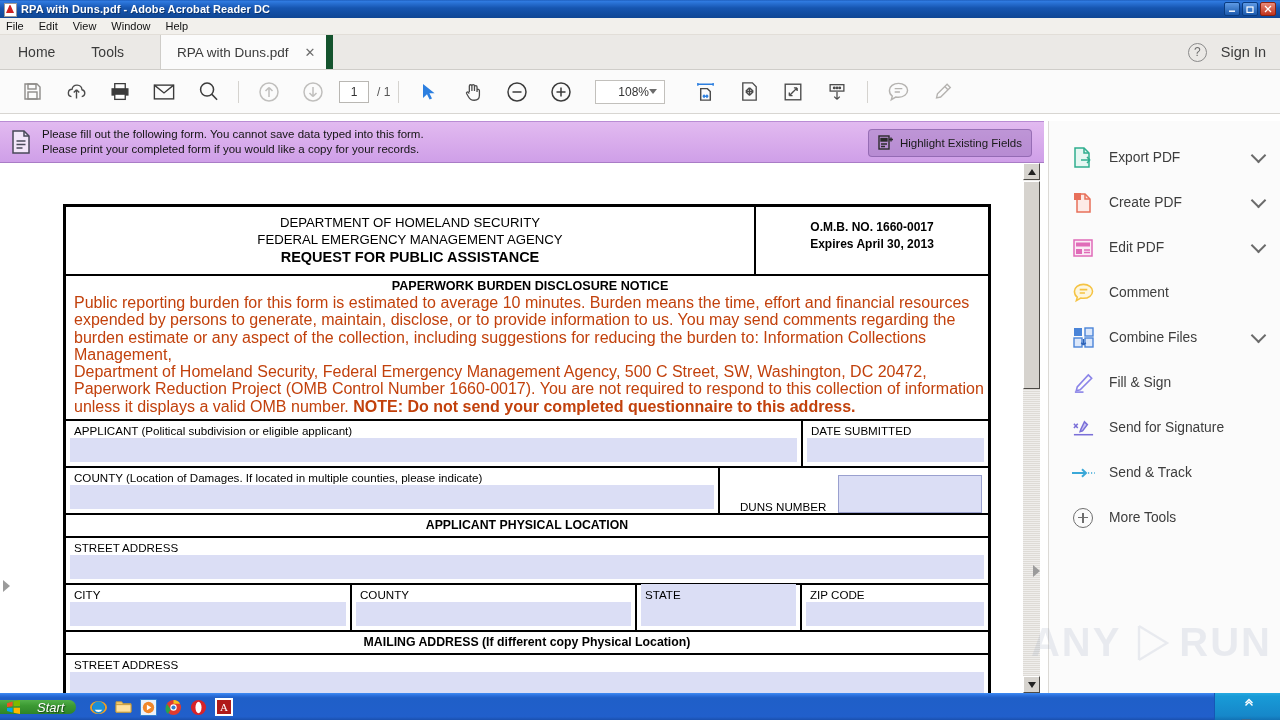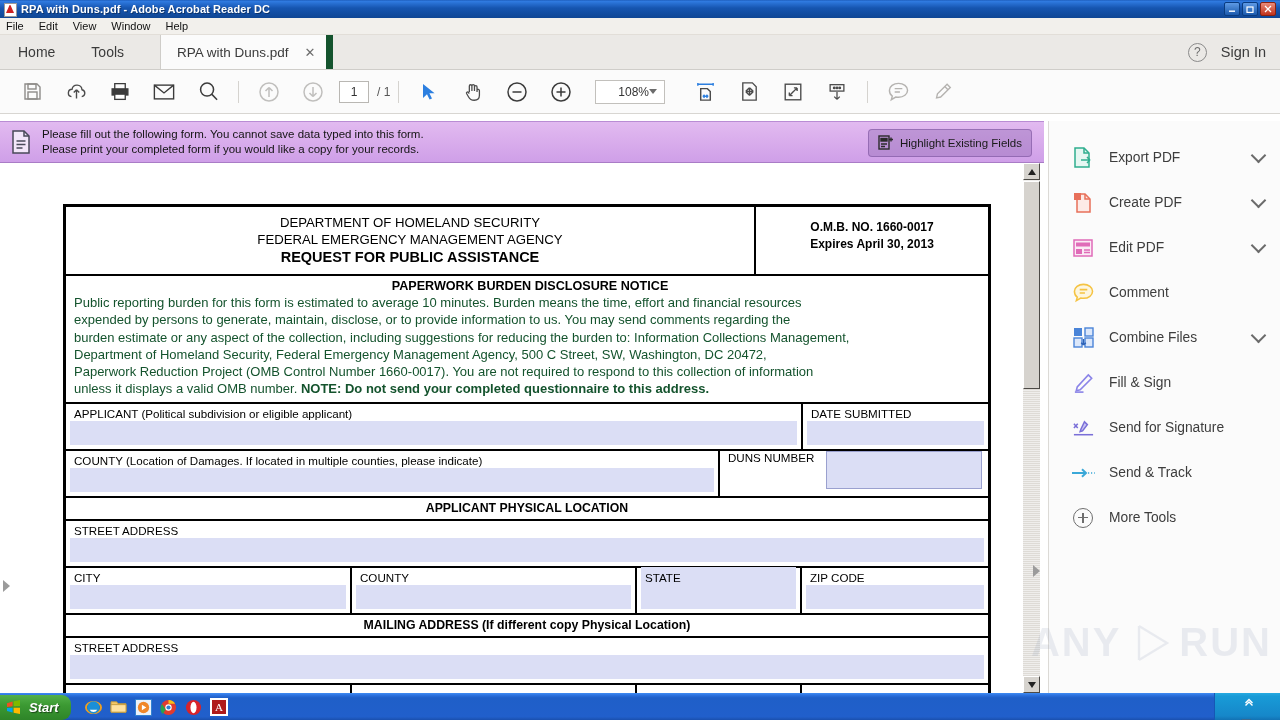--- a/index.html
+++ b/index.html
@@ -122,21 +122,21 @@
   .cell { padding: 0; position:relative; }
   .bdr-r { border-right:2px solid #000; }
   .hdr-left { flex:1 1 auto; text-align:center; padding: 7px 0 8px; border-right:2px solid #000; }
   .hdr-left div { font-size:13.2px; color:#000; line-height:17px; }
   .hdr-left .b { font-weight:bold; font-size:14.5px; padding-top:1px; }
   .hdr-right2 { width:232px; text-align:center; padding: 12px 0; }
   .hdr-right2 div { font-size:12px; font-weight:bold; line-height:17px; }
 
   .burden { padding: 3px 2px 4px 8px; }
   .burden .t { text-align:center; font-weight:bold; font-size:12.6px; margin-bottom:1px; }
-  .burden p { font-size:13px; line-height:17.3px; color:#14532d; }
+  .burden p { font-size:16px; line-height:17.3px; color:#c2410c; }
   .burden b { font-weight:bold; }
 
   .lab { font-size:11.6px; color:#000; padding: 3px 0 1px 8px; white-space:nowrap; }
   .field { background:#dbdef5; height:24px; margin: 0 4px 4px 4px; }
   .secbar { text-align:center; font-weight:bold; font-size:12.3px; padding: 3px 0 4px; }
 
   
   .watermark {
     position:absolute; right: 8px; bottom: 28px; z-index: 3; pointer-events:none;
     display:flex; align-items:center; gap:6px; opacity:.16;
@@ -175,24 +175,24 @@
   .plus-circle:before{left:4px;top:8.2px;width:10px;height:1.6px;}
   .plus-circle:after{top:4px;left:8.2px;height:10px;width:1.6px;}
 
   
   .taskbar {
     position:absolute; left:0; bottom:0; width:1280px; height:27px;
     background: linear-gradient(to bottom,#3f8cf3 0%,#2b70dd 9%,#1f5fc8 18%,#215fcb 88%,#1a50ae 100%);
     display:flex; align-items:center;
   }
   .start {
-    height: 25px; margin: 1px 0 0 0; padding: 0 12px 0 6px;
+    height: 14px; margin: 1px 0 0 0; padding: 0 12px 0 6px;
     background: linear-gradient(to bottom,#53b04a 0%,#3c9a33 40%,#2e8428 100%);
-    border-radius: 0 9px 9px 0; display:flex; align-items:center; gap:8px;
-    color:#fff; font-weight:bold; font-style:italic; font-size:13px;
+    border-radius: 0 9px 9px 0; display:flex; align-items:center; gap:16px;
+    color:#fff; font-weight:normal; font-style:italic; font-size:13px;
     text-shadow: 1px 1px 1px rgba(0,0,0,.5);
   }
   .start-flag { width:15px;height:14px; position:relative; }
   .ql { display:flex; align-items:center; gap:9px; padding-left: 14px; }
   .ql-i { width:16px;height:16px; position:relative; }
   .tray {
     margin-left:auto; height:27px; display:flex; align-items:center; gap:7px;
     padding: 0 6px 0 8px;
     background: linear-gradient(to bottom,#27aae1 0%,#189bd7 12%,#1687c9 85%,#1272b4 100%);
     border-left: 1px solid #1657b5;
@@ -436,21 +436,21 @@
             <div class="lab">DATE SUBMITTED</div>
             <div class="field"></div>
           </div>
         </div>
 
         <div class="row">
           <div class="cell bdr-r" style="flex:1 1 auto">
             <div class="lab">COUNTY (Location of Damages.  If located in multiple counties, please indicate)</div>
             <div class="field"></div>
           </div>
-          <div class="cell" style="width:268px; display:flex; align-items:flex-start; gap:12px; padding:0 6px 0 8px;">
+          <div class="cell" style="width:268px; display:flex; align-items:flex-end; gap:12px; padding:0 6px 0 20px;">
             <span class="lab" style="padding:0">DUNS NUMBER</span>
             <span class="field" style="flex:1 1 auto; margin:0; height:38px; border:1px solid #9aa0cf;"></span>
           </div>
         </div>
 
         <div class="row">
           <div class="secbar" style="flex:1 1 auto">APPLICANT PHYSICAL LOCATION</div>
         </div>
 
         <div class="row">

